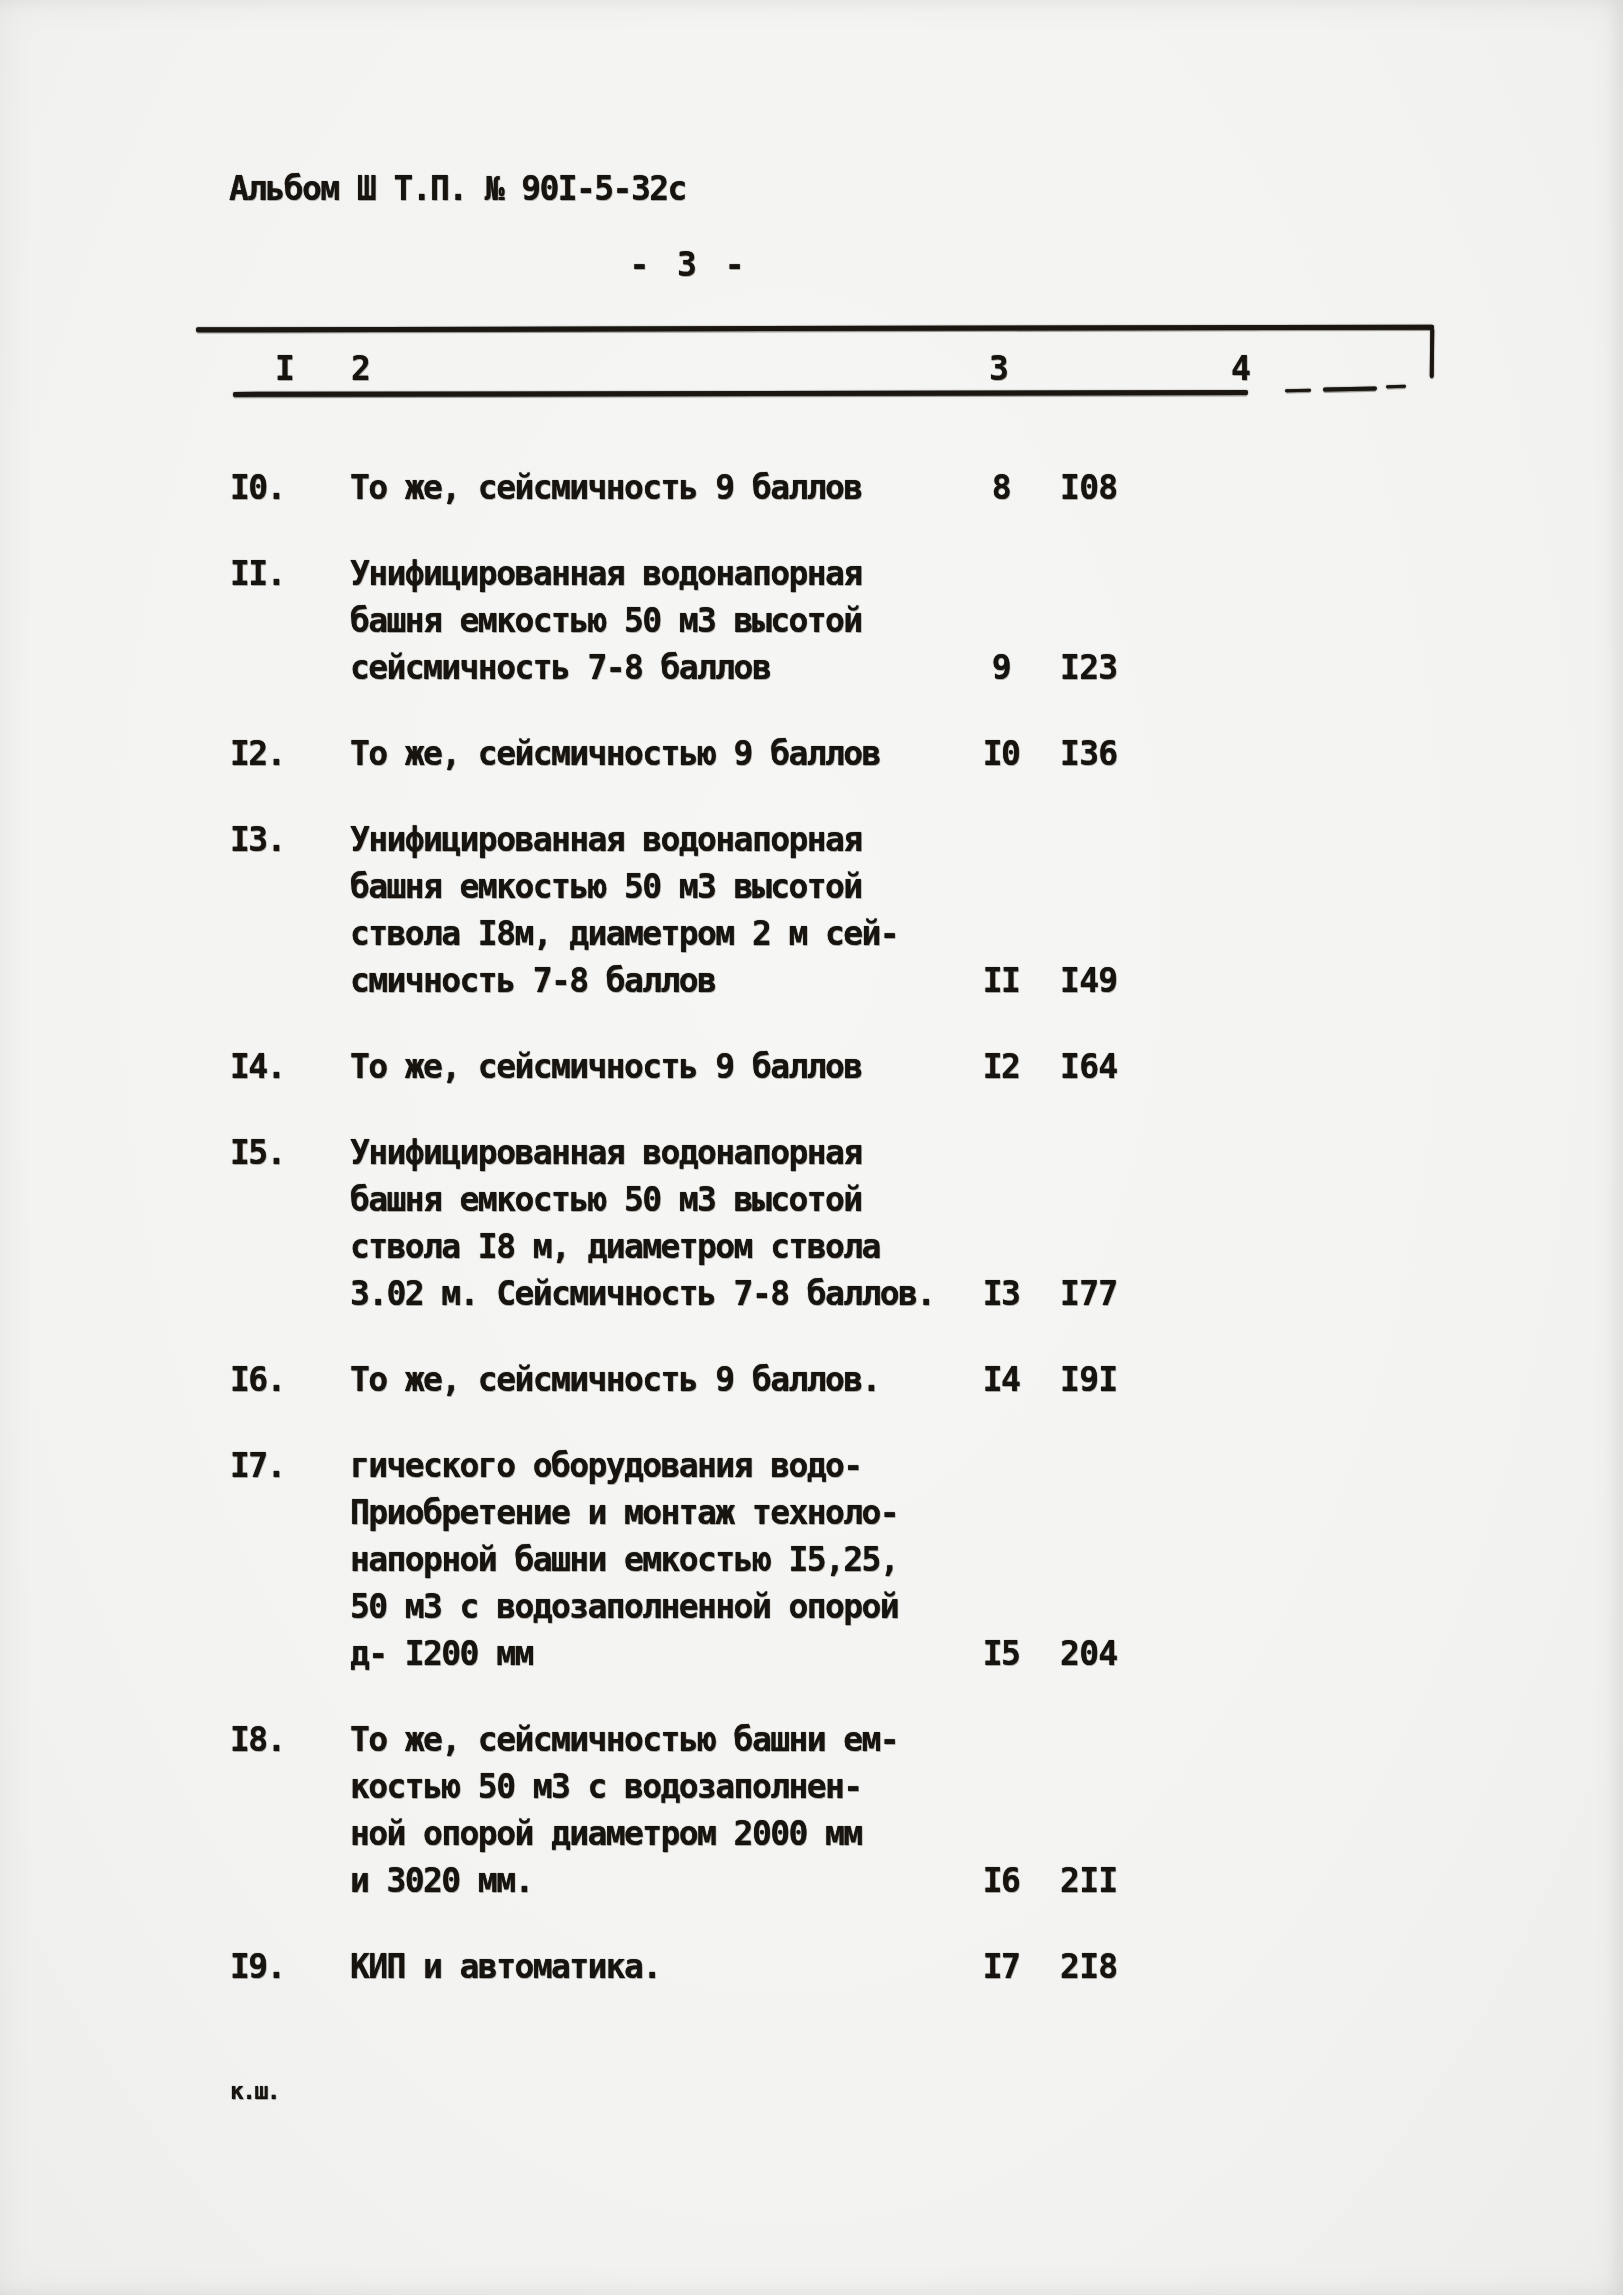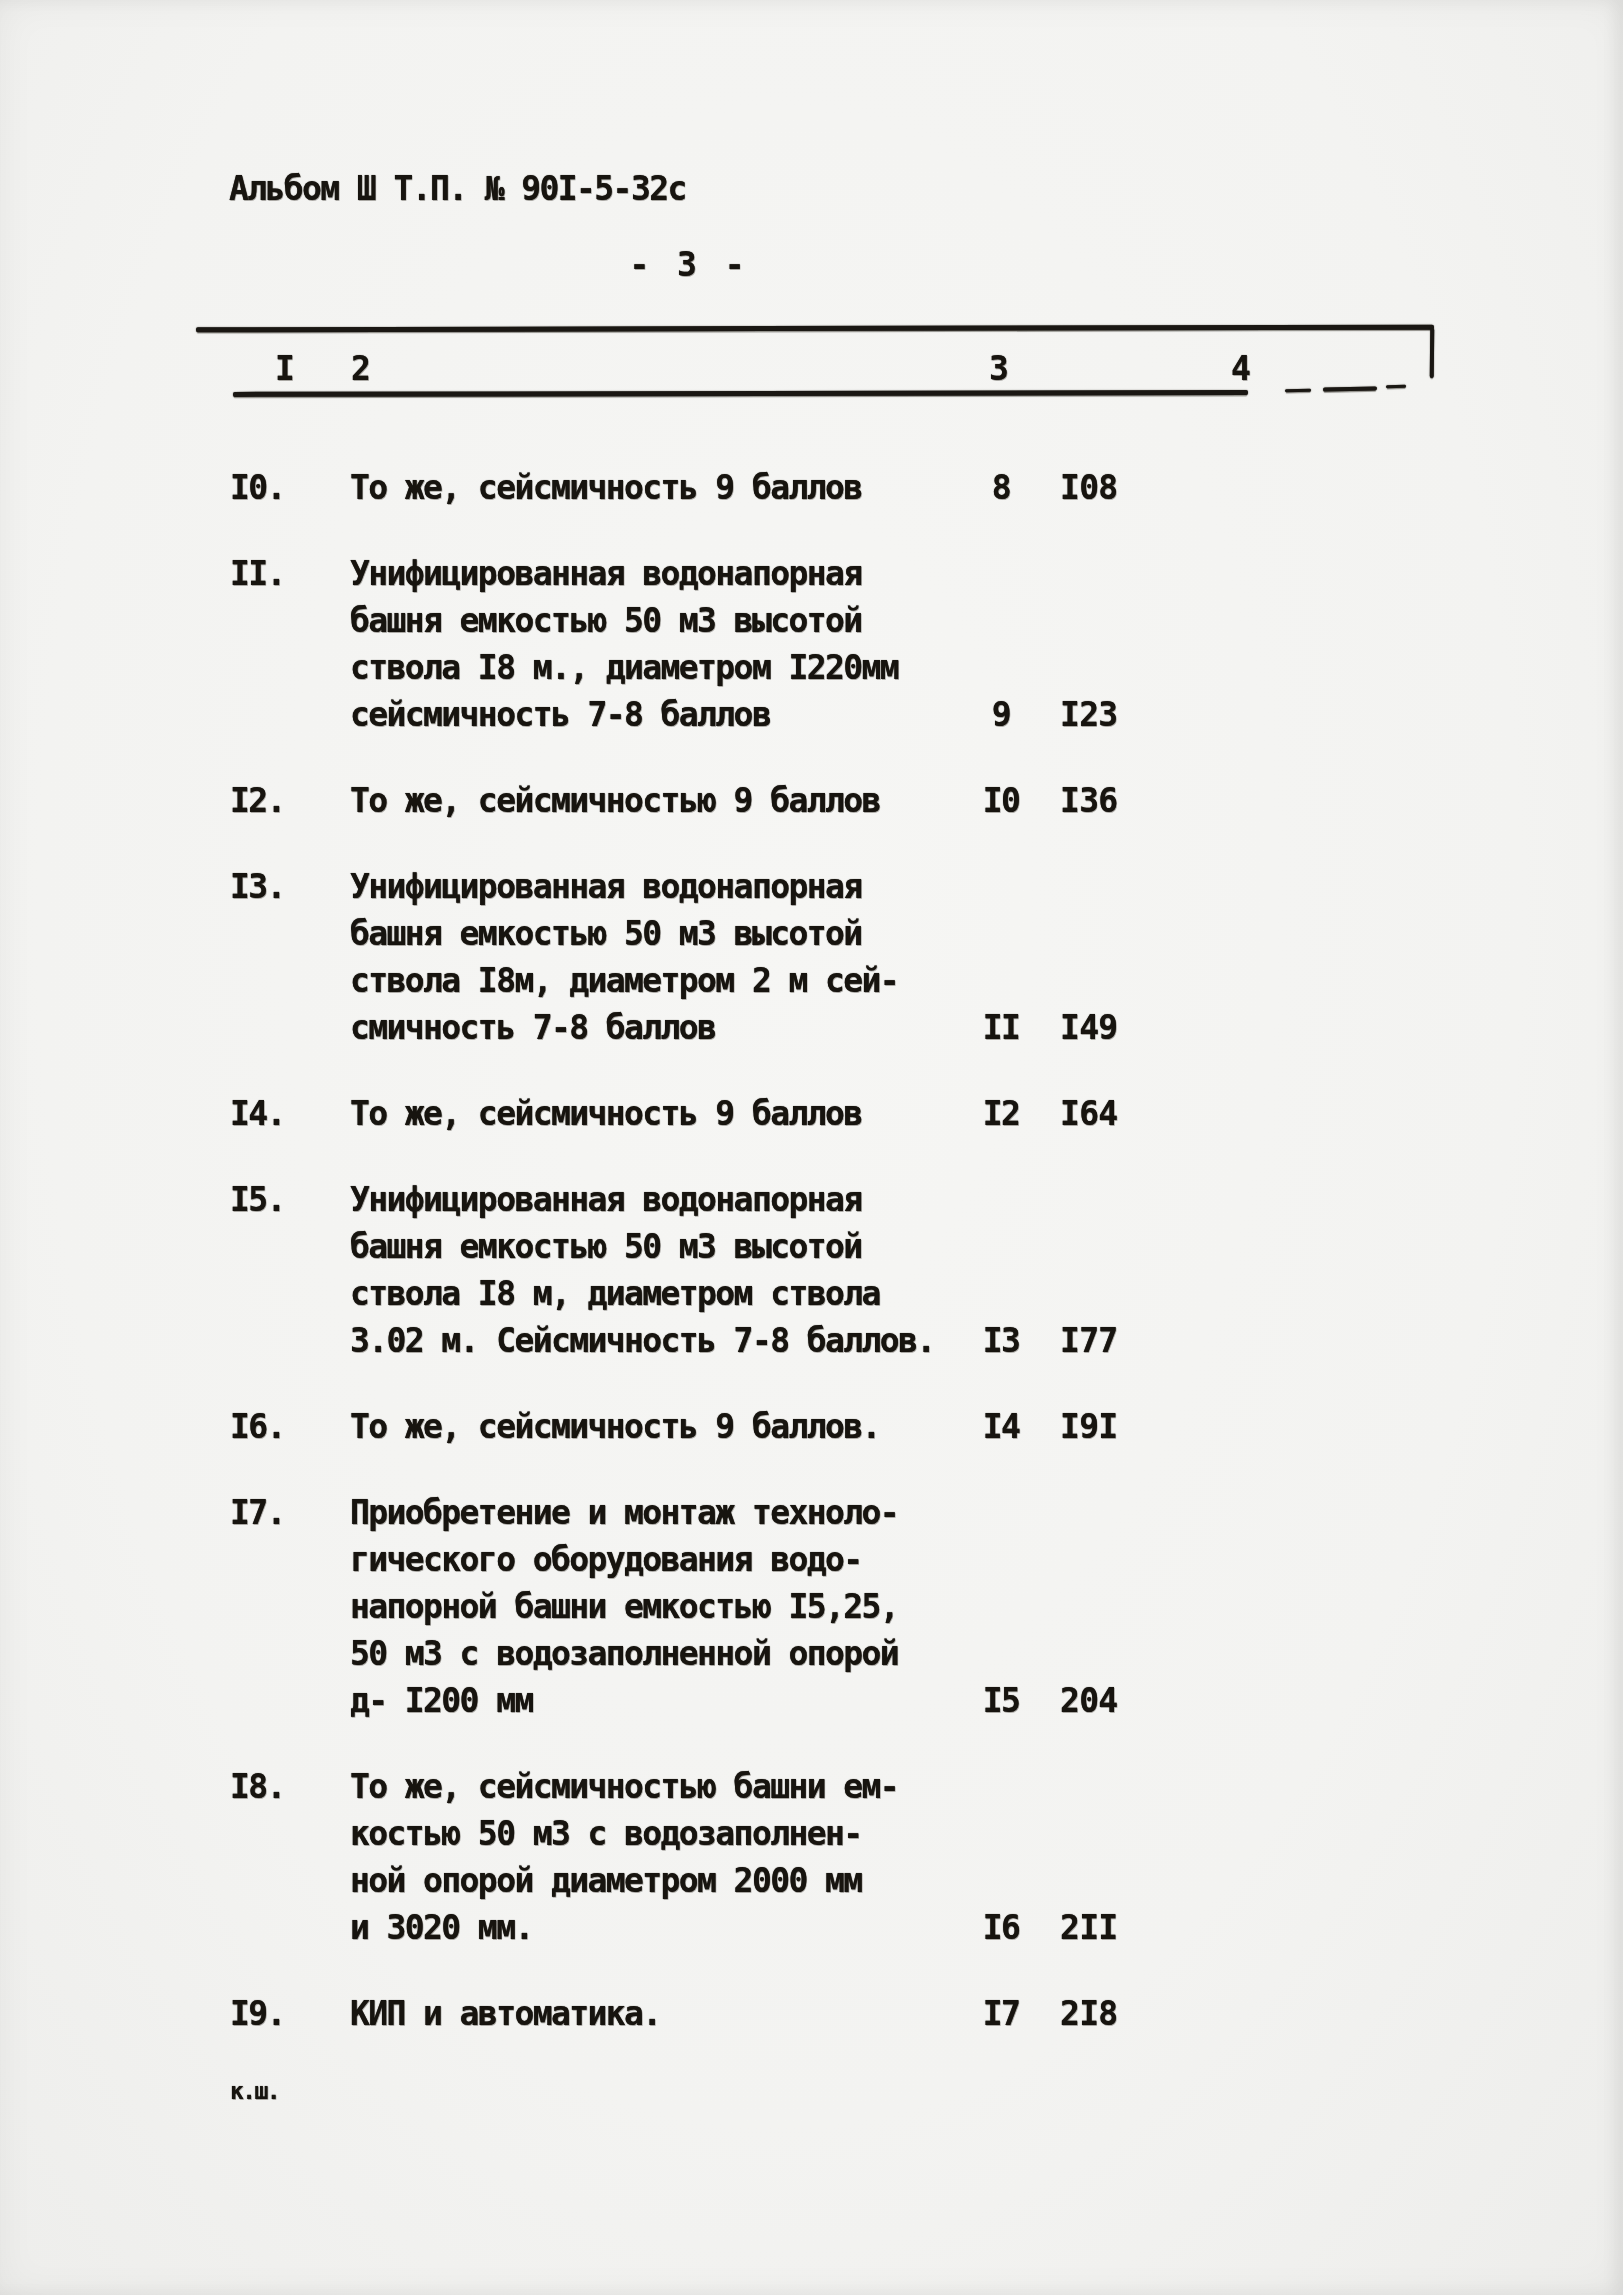--- a/index.html
+++ b/index.html
@@ -127,21 +127,21 @@
   <div class="rows" id="rows">
   <div class="row">
     <div class="cell-num ink">I0.</div>
     <div class="cell-desc ink"><div class="line">То же, сейсмичность 9 баллов</div></div>
     <div class="cell-c3 ink">8</div>
     <div class="cell-c4 ink">I08</div>
   </div>
 
   <div class="row">
     <div class="cell-num ink">II.</div>
-    <div class="cell-desc ink"><div class="line">Унифицированная водонапорная</div><div class="line">башня емкостью 50 м3 высотой</div><div class="line">ствола I8 м., диаметром I220мм</div><div class="line">сейсмичность 7-8 баллов</div></div>
+    <div class="cell-desc ink"><div class="line">Унифицированная водонапорная</div><div class="line">башня емкостью 50 м3 высотой</div><div class="line">сейсмичность 7-8 баллов</div></div>
     <div class="cell-c3 ink">9</div>
     <div class="cell-c4 ink">I23</div>
   </div>
 
   <div class="row">
     <div class="cell-num ink">I2.</div>
     <div class="cell-desc ink"><div class="line">То же, сейсмичностью 9 баллов</div></div>
     <div class="cell-c3 ink">I0</div>
     <div class="cell-c4 ink">I36</div>
   </div>
@@ -169,21 +169,21 @@
 
   <div class="row">
     <div class="cell-num ink">I6.</div>
     <div class="cell-desc ink"><div class="line">То же, сейсмичность 9 баллов.</div></div>
     <div class="cell-c3 ink">I4</div>
     <div class="cell-c4 ink">I9I</div>
   </div>
 
   <div class="row">
     <div class="cell-num ink">I7.</div>
-    <div class="cell-desc ink"><div class="line">Приобретение и монтаж техноло-</div><div class="line">гического оборудования водо-</div><div class="line">напорной башни емкостью I5,25,</div><div class="line">50 м3 с водозаполненной опорой</div><div class="line">д- I200 мм</div></div>
+    <div class="cell-desc ink"><div class="line">гического оборудования водо-</div><div class="line">Приобретение и монтаж техноло-</div><div class="line">напорной башни емкостью I5,25,</div><div class="line">50 м3 с водозаполненной опорой</div><div class="line">д- I200 мм</div></div>
     <div class="cell-c3 ink">I5</div>
     <div class="cell-c4 ink">204</div>
   </div>
 
   <div class="row">
     <div class="cell-num ink">I8.</div>
     <div class="cell-desc ink"><div class="line">То же, сейсмичностью башни ем-</div><div class="line">костью 50 м3 с водозаполнен-</div><div class="line">ной опорой диаметром 2000 мм</div><div class="line">и 3020 мм.</div></div>
     <div class="cell-c3 ink">I6</div>
     <div class="cell-c4 ink">2II</div>
   </div>

